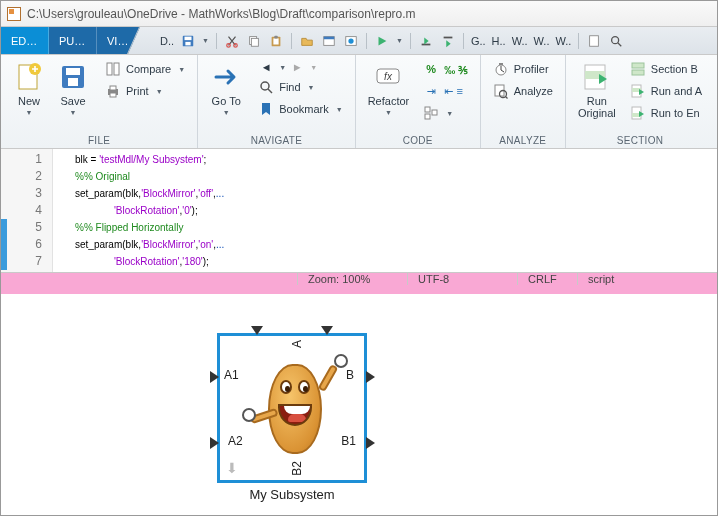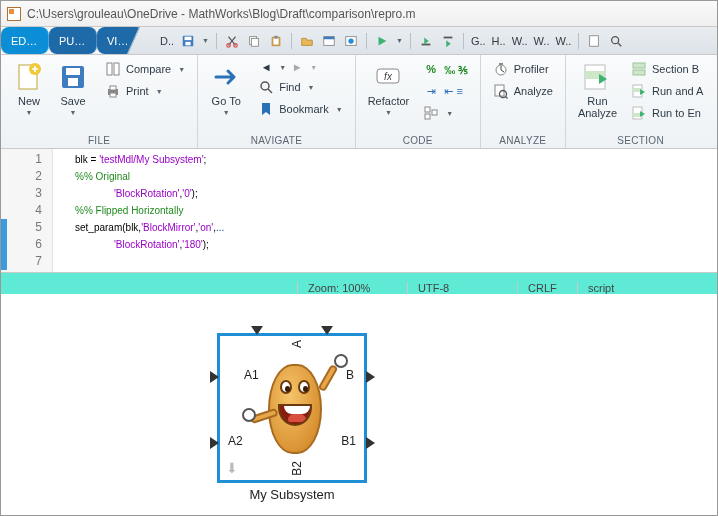--- a/index.html
+++ b/index.html
@@ -7,21 +7,21 @@
 
 
 .titlebar { height: 26px; background: linear-gradient(#fafafa,#efefef); display: flex; align-items: center; padding: 0 6px; border-bottom: 1px solid #c9c9c9; gap: 6px; }
 .titlebar .appicon { width: 14px; height: 14px; background: #fff; border: 1px solid #b07030; position: relative; }
 .titlebar .appicon::after { content: ""; position: absolute; left: 1px; top: 1px; right: 6px; bottom: 6px; background: #e59040; }
 .titlepath { color: #555; font-size: 12px; white-space: nowrap; overflow: hidden; }
 
 
 .tabbar { height: 28px; background: #f4f5f6; display: flex; align-items: stretch; border-bottom: 1px solid #c9c9c9; }
 .tabs { display: flex; align-items: stretch; }
-.tab { padding: 0 10px; display: flex; align-items: center; font-size: 11px; color: #fff; border-right: 1px solid rgba(255,255,255,.25); background: #1e6aa8; cursor: pointer; min-width: 48px; border-radius: 8px; }
+.tab { padding: 0 10px; display: flex; align-items: center; font-size: 11px; color: #fff; border-right: 1px solid rgba(255,255,255,.25); background: #1e6aa8; cursor: pointer; min-width: 48px; }
 .tab.active { background: #0b8ed6; }
 .quickbar { flex: 1; display: flex; align-items: center; padding-left: 14px; gap: 4px; background: linear-gradient(#e9edf1,#dde3e9); position: relative; }
 .quickbar::before { content: ""; position: absolute; left: -12px; top: 0; bottom: 0; width: 24px; background: linear-gradient(#e9edf1,#dde3e9); transform: skewX(-24deg); border-left: 1px solid #bfc7ce; }
 .qbtn { width: 18px; height: 18px; display: flex; align-items: center; justify-content: center; color: #3a4a58; font-size: 11px; cursor: pointer; border-radius: 2px; position: relative; z-index: 1; }
 .qbtn svg { width: 14px; height: 14px; }
 .qtxt { font-size: 11px; color: #2e3b47; padding: 0 1px; position: relative; z-index: 1; }
 .qsep { width: 1px; height: 16px; background: #b8c0c7; margin: 0 2px; position: relative; z-index: 1; }
 
 
 .ribbon { height: 94px; background: linear-gradient(#f9fbfc,#eef2f5); border-bottom: 1px solid #c9c9c9; display: flex; }
@@ -43,21 +43,21 @@
 .gutter .ln { height: 17px; }
 .code { flex: 1; padding: 2px 0 2px 22px; font-family: Consolas, monospace; font-size: 10px; line-height: 17px; position: relative; }
 .code .row { height: 17px; white-space: pre; }
 .tok-str { color: #9a00c7; }
 .tok-sect { color: #1f8a1f; font-weight: normal; }
 .tok-cont { color: #0a4ab5; }
 .row-hl { position: absolute; left: 0; right: 0; height: 17px; background: #e9f4ff; z-index: -1; }
 .active-stripe { position: absolute; left: 0; width: 6px; background: #3b9bdc; }
 
 
-.statusbar { height: 22px; border-top: 1px solid #c9c9c9; background: #5eead4; display: flex; align-items: flex-end; font-size: 11px; color: #444; }
+.statusbar { height: 22px; border-top: 1px solid #c9c9c9; background: #f9a8d4; display: flex; align-items: flex-start; font-size: 11px; color: #444; }
 .statusbar .spacer { flex: 1; }
 .statusbar .cell { border-left: 1px solid #c9c9c9; padding: 0 10px; display: flex; align-items: center; min-width: 60px; }
 .statusbar .cell.wide { min-width: 110px; }
 
 
 .canvas { position: absolute; left: 0; right: 0; top: 308px; bottom: 0; background: #fff; }
 .block { position: absolute; left: 216px; top: 24px; width: 150px; height: 150px; border: 3px solid #1e8fd6; background: #fff; }
 .blocklabel { position: absolute; left: 216px; top: 178px; width: 150px; text-align: center; font-size: 13px; color: #222; }
 .port { position: absolute; width: 10px; height: 10px; }
 .port.tri-r::before { content: ""; position: absolute; border-style: solid; border-width: 6px 0 6px 9px; border-color: transparent transparent transparent #333; left: 0; top: -1px; }
@@ -348,21 +348,21 @@
     <div class="group-body">
       <div class="bigbtn">
         <div class="ico">
             <svg viewBox="0 0 32 32">
               <rect x="4" y="4" width="20" height="24" fill="#fff" stroke="#bbb"></rect>
               <rect x="4" y="10" width="20" height="8" fill="#cfe7c9"></rect>
               <path d="M18 13l8 5-8 5z" fill="#3cb371"></path>
             </svg>
           </div>
         <div class="lbl" style="white-space:pre">Run
-Analyze</div>
+Original</div>
       </div>
       <div class="smallcol" style="margin-left:2px">
         <div class="smallbtn">
             <span class="sico">
               <svg viewBox="0 0 16 16">
                 <rect x="2" y="2" width="12" height="5" fill="#cfe7c9" stroke="#9cc49c"></rect>
                 <rect x="2" y="9" width="12" height="5" fill="#cfe7c9" stroke="#9cc49c"></rect>
               </svg>
             </span>
             <span>Section B</span>
@@ -400,20 +400,21 @@
       <div class="ln">2</div>
       <div class="ln">3</div>
       <div class="ln">4</div>
       <div class="ln">5</div>
       <div class="ln">6</div>
       <div class="ln">7</div>
     </div>
   <div class="code" id="code">
       <div class="row">blk = <span class="tok-str">'testMdl/My Subsystem'</span>;</div>
       <div class="row"><span class="tok-sect">%% Original</span></div>
+      <div class="row">set_param(blk,<span class="tok-str">'BlockMirror'</span>,<span class="tok-str">'off'</span>,<span class="tok-cont">...</span></div>
       <div class="row">              <span class="tok-str">'BlockRotation'</span>,<span class="tok-str">'0'</span>);</div>
       <div class="row"><span class="tok-sect">%% Flipped Horizontally</span></div>
       <div class="row">set_param(blk,<span class="tok-str">'BlockMirror'</span>,<span class="tok-str">'on'</span>,<span class="tok-cont">...</span></div>
       <div class="row">              <span class="tok-str">'BlockRotation'</span>,<span class="tok-str">'180'</span>);</div>
       <div class="row-hl" style="top: 53px;"></div>
     </div>
 </div>
 
 <div class="statusbar">
   <div class="spacer"></div>
@@ -424,21 +425,21 @@
 </div>
 
 <div class="canvas">
   <div class="block">
 
     <div class="port tri-d" style="left:32px;top:-10px"></div>
     <div class="port tri-d" style="left:102px;top:-10px"></div>
     <span class="portlabel vtxt" style="left:70px;top:4px">A</span>
 
     <div class="port tri-r" style="left:-10px;top:36px"></div>
-    <span class="portlabel" style="left:24px;top:32px">A1</span>
+    <span class="portlabel" style="left:4px;top:32px">A1</span>
     <div class="port tri-r" style="left:-10px;top:102px"></div>
     <span class="portlabel" style="left:8px;top:98px">A2</span>
 
     <div class="port tri-r" style="right:-12px;top:36px"></div>
     <span class="portlabel" style="right:10px;top:32px">B</span>
     <div class="port tri-r" style="right:-12px;top:102px"></div>
     <span class="portlabel" style="right:8px;top:98px">B1</span>
 
     <span class="portlabel vtxt" style="left:70px;bottom:4px">B2</span>
     <span style="position:absolute;left:6px;bottom:4px;color:#bbb;font-size:14px">⬇</span>

